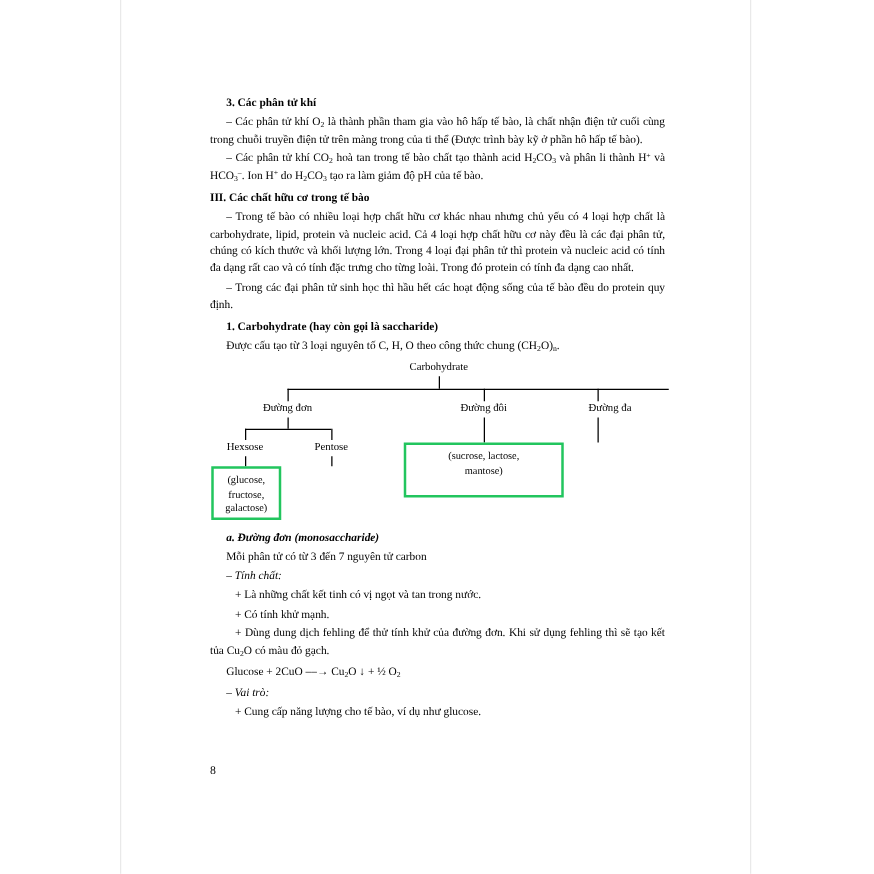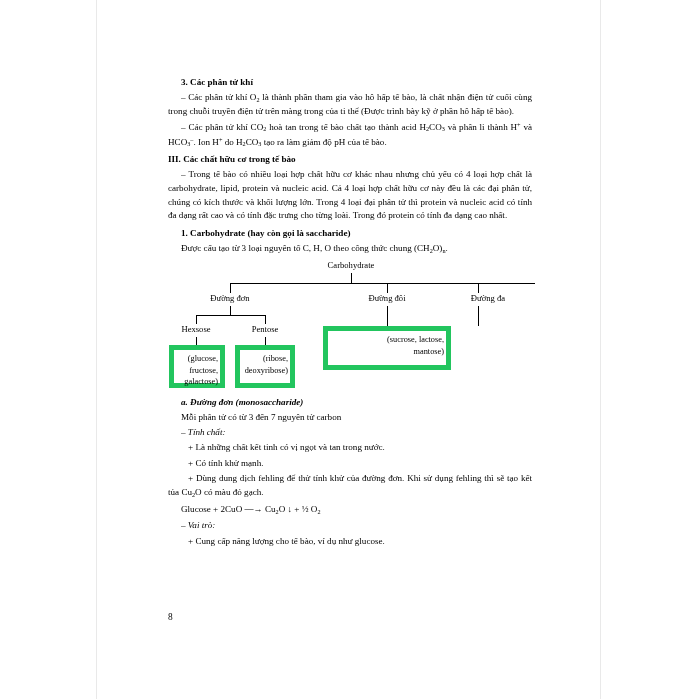--- a/index.html
+++ b/index.html
@@ -88,23 +88,23 @@
     text-align: center;
     font-size: 8.6px;
   }
   .dg-lvl3 {
     position: absolute;
     text-align: center;
     font-size: 8.6px;
   }
   .dg-box {
     position: absolute;
-    border: 5px solid #22c55e;
+    border: 2px solid #22c55e;
     box-sizing: border-box;
-    text-align: right;
+    text-align: center;
     font-size: 8.3px;
     line-height: 1.42;
     padding: 3px 2px;
   }
   .ln-h {
     position: absolute;
     height: 1px;
     background: #000;
   }
   .ln-v {
@@ -138,20 +138,21 @@
     <p class="ind">
       <span>– Các phân tử khí O</span><sub>2</sub><span> là thành phần tham gia vào hô hấp tế bào, là chất nhận điện tử cuối cùng trong chuỗi truyền điện tử trên màng trong của ti thể (Được trình bày kỹ ở phần hô hấp tế bào).</span>
     </p>
 
     <p class="ind">
       <span>– Các phân tử khí CO</span><sub>2</sub><span> hoà tan trong tế bào chất tạo thành acid H</span><sub>2</sub><span>CO</span><sub>3</sub><span> và phân li thành H</span><sup>+</sup><span> và HCO</span><sub>3</sub><sup>–</sup><span>. Ion H</span><sup>+</sup><span> do H</span><sub>2</sub><span>CO</span><sub>3</sub><span> tạo ra làm giảm độ pH của tế bào.</span>
     </p>
 
     <p class="heading-num">III. Các chất hữu cơ trong tế bào</p>
     <p class="ind">– Trong tế bào có nhiều loại hợp chất hữu cơ khác nhau nhưng chủ yếu có 4 loại hợp chất là carbohydrate, lipid, protein và nucleic acid. Cả 4 loại hợp chất hữu cơ này đều là các đại phân tử, chúng có kích thước và khối lượng lớn. Trong 4 loại đại phân tử thì protein và nucleic acid có tính đa dạng rất cao và có tính đặc trưng cho từng loài. Trong đó protein có tính đa dạng cao nhất.</p>
+    <p class="ind">– Trong các đại phân tử sinh học thì hầu hết các hoạt động sống của tế bào đều do protein quy định.</p>
 
     <p class="heading-num ind">1. Carbohydrate (hay còn gọi là saccharide)</p>
     <p class="ind">
       <span>Được cấu tạo từ 3 loại nguyên tố C, H, O theo công thức chung (CH</span><sub>2</sub><span>O)</span><sub>n</sub><span>.</span>
     </p>
 
     <div class="diagram">
       <div class="dg-root">Carbohydrate</div>
 
       <div class="ln-v" style="left:183px; top:13px; height:10px;"></div>
@@ -176,24 +177,20 @@
 
       <div class="ln-v" style="left:28px; top:77px; height:8px;"></div>
       <div class="ln-v" style="left:97px; top:77px; height:8px;"></div>
       <div class="ln-v" style="left:219px; top:46px; height:20px;"></div>
       <div class="ln-v" style="left:310px; top:46px; height:20px;"></div>
 
       <div class="dg-box" style="left:1px; top:85px; width:56px; height:43px;">
         <span>(glucose,</span><br>
         <span>fructose,</span><br>
         <span>galactose)</span>
-      </div>
-      <div class="dg-box" style="left:67px; top:85px; width:60px; height:43px;">
-        <span>(ribose,</span><br>
-        <span>deoxyribose)</span>
       </div>
       <div class="dg-box" style="left:155px; top:66px; width:128px; height:44px;">
         <span>(sucrose, lactose,</span><br>
         <span>mantose)</span>
       </div>
     </div>
 
     <p class="sub-head bold ital">a. Đường đơn (monosaccharide)</p>
     <p class="ind">Mỗi phân tử có từ 3 đến 7 nguyên tử carbon</p>
     <p class="ind ital">– Tính chất:</p>

